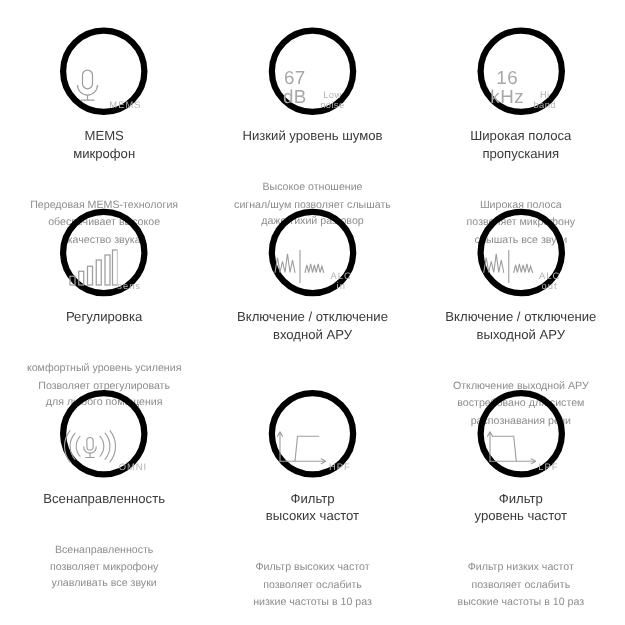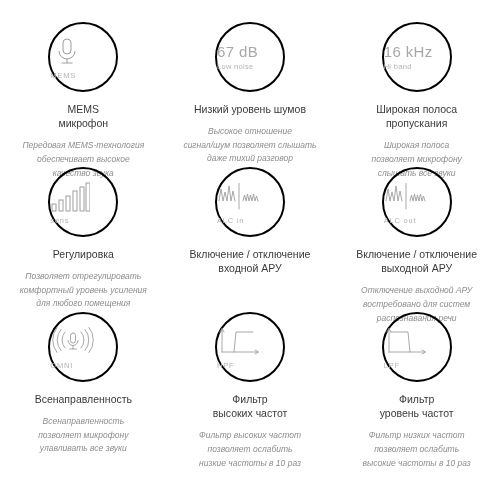--- a/index.html
+++ b/index.html
@@ -28,24 +28,24 @@
     flex-direction: column;
     align-items: center;
     text-align: center;
     padding: 0 6px;
     box-sizing: border-box;
   }
   .icon-circle {
     width: 70px;
     height: 70px;
     border-radius: 50%;
-    border: 2px solid #000000;
+    border: 5px solid #000000;
     display: flex;
-    flex-direction: column;
-    align-items: flex-start;
+    flex-direction: row;
+    align-items: flex-end;
     justify-content: center;
     box-sizing: border-box;
     position: relative;
     flex: none;
   }
   .icon-art {
     display: flex;
     align-items: center;
     justify-content: center;
     height: 36px;
@@ -71,22 +71,21 @@
     font-size: 10.5px;
     color: #3a3a3a;
     line-height: 1.35;
     margin-top: 10px;
     font-weight: 400;
   }
   .feature-desc {
     font-size: 8.5px;
     color: #8d8d8d;
     line-height: 1.6;
-    margin-top: 9px;
-    font-style: italic;
+    margin-top: 27px;
   }
   .feature-desc span {
     display: block;
   }
   .feature-title span {
     display: block;
   }
   svg { display: block; }
 </style>
 </head>
@@ -155,22 +154,22 @@
       <rect x="30" y="5" width="4" height="24" fill="none" stroke="#9e9e9e" stroke-width="1"></rect>
       <rect x="36" y="1" width="4" height="28" fill="none" stroke="#9e9e9e" stroke-width="1"></rect>
     </svg>
         </div>
         <div class="circle-caption wide">sens</div>
       </div>
       <div class="feature-title">
         <span>Регулировка</span>
       </div>
       <div class="feature-desc">
+        <span>комфортный уровень усиления</span>
         <span>Позволяет отрегулировать</span>
-        <span>комфортный уровень усиления</span>
         <span>для любого помещения</span>
       </div>
     </div>
     <div class="feature-cell">
       <div class="icon-circle">
         <div class="icon-art">
           <svg width="46" height="28" viewBox="0 0 46 28">
       <g stroke="#9e9e9e" stroke-width="0.9" fill="none" stroke-linecap="round">
         <path d="M2 18 L4 6 L6 18 L8 9 L10 18 L12 3 L14 18 L16 8 L18 18"></path>
         <line x1="22" y1="0" x2="22" y2="26"></line>

